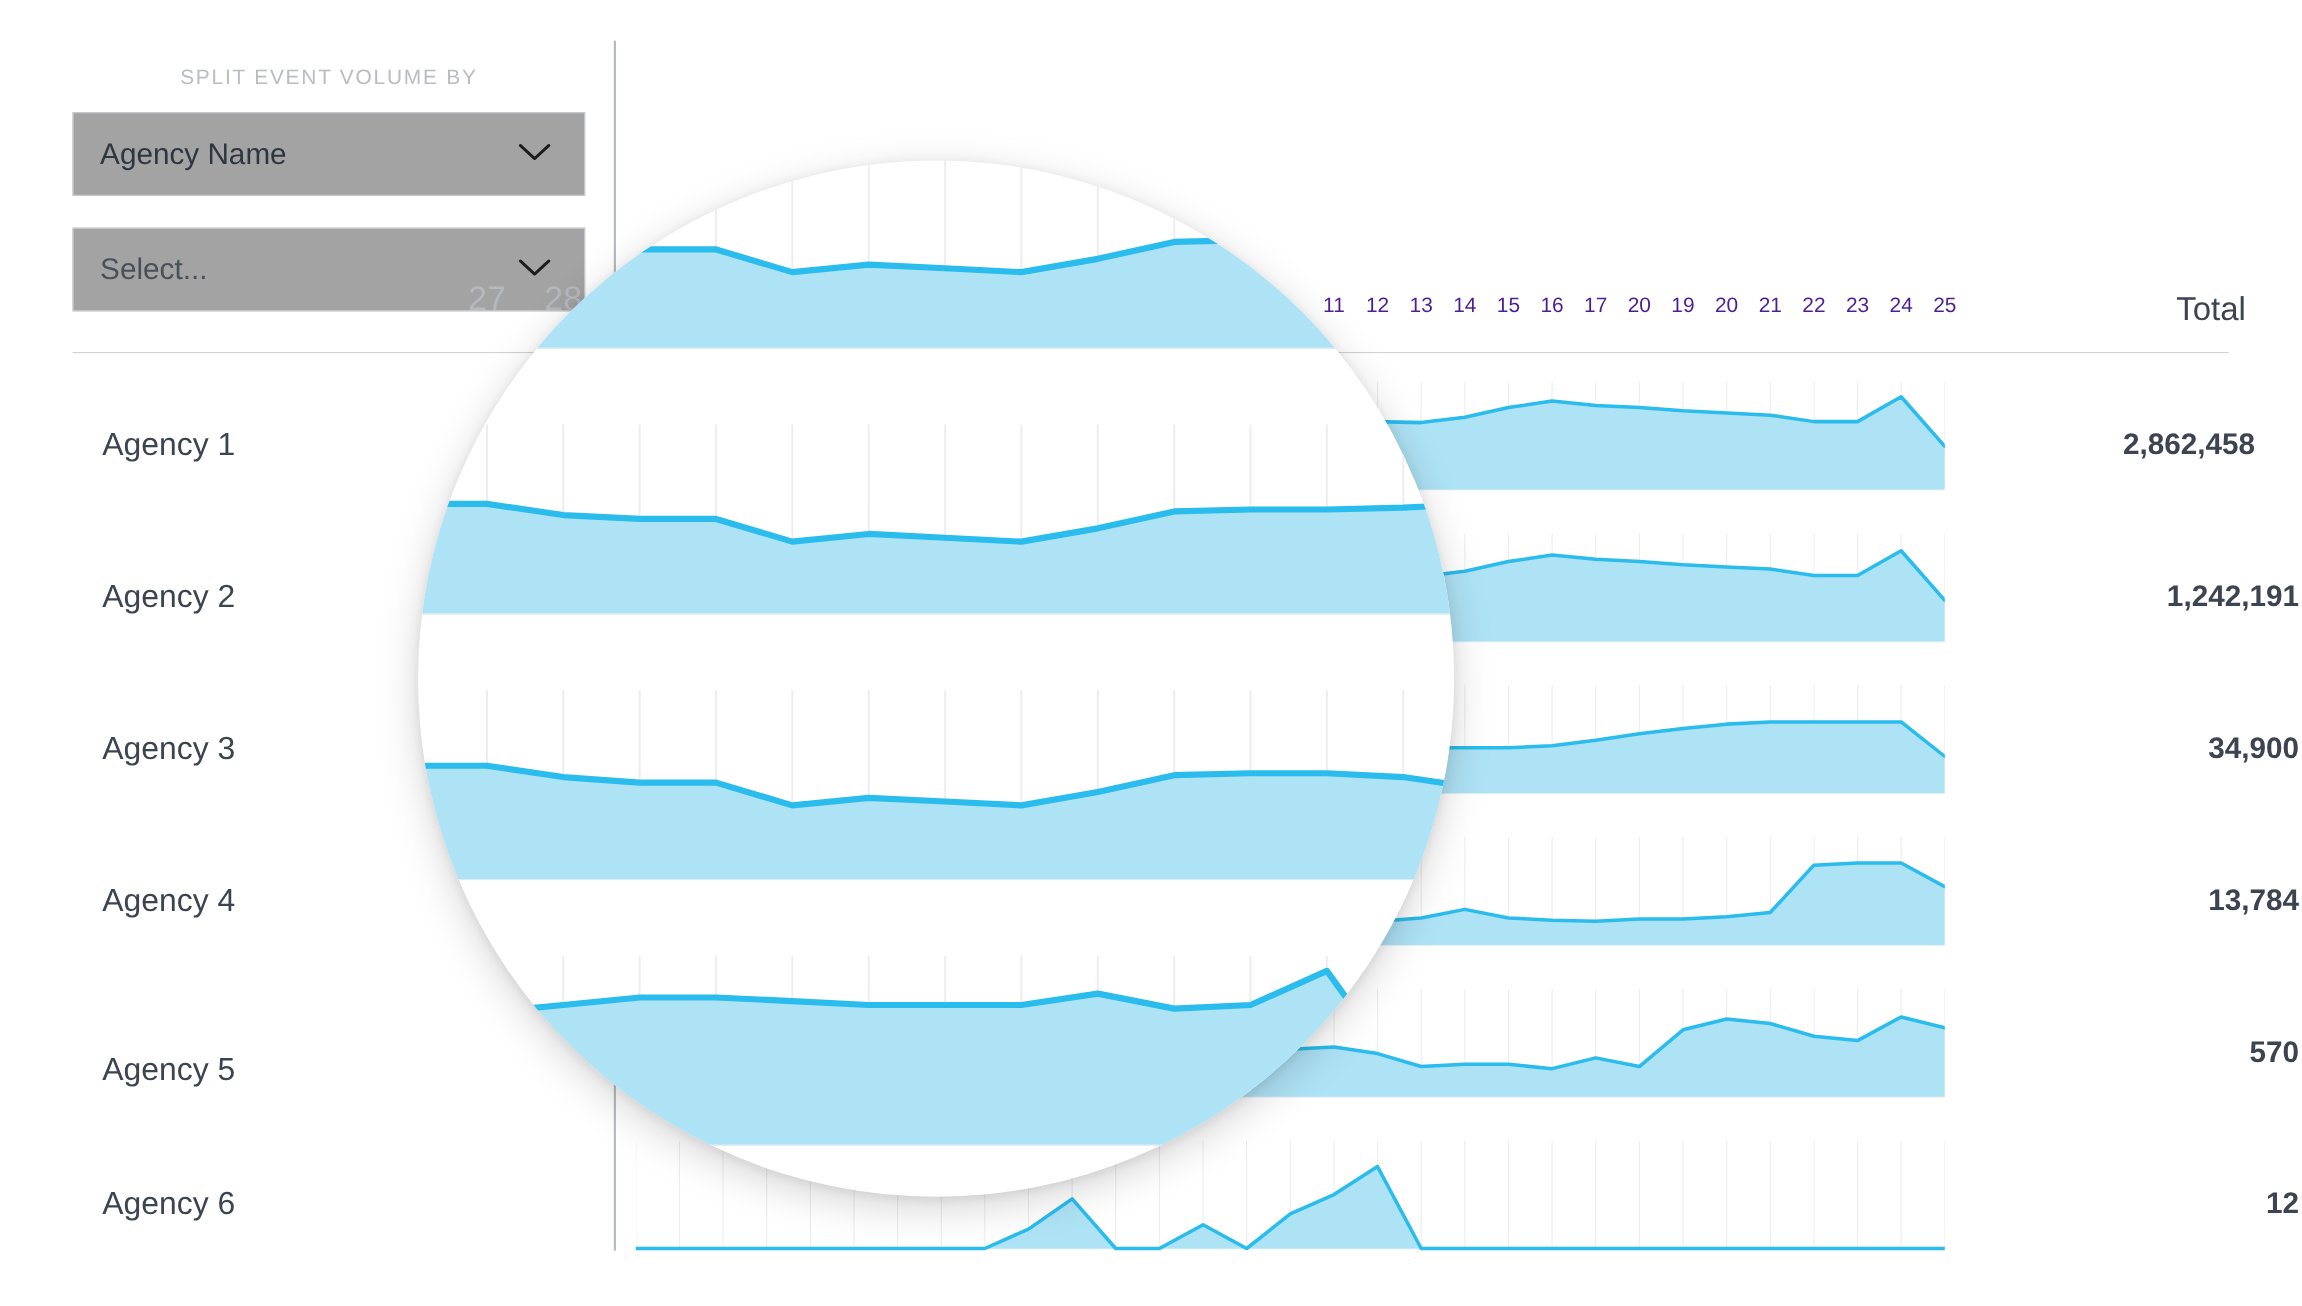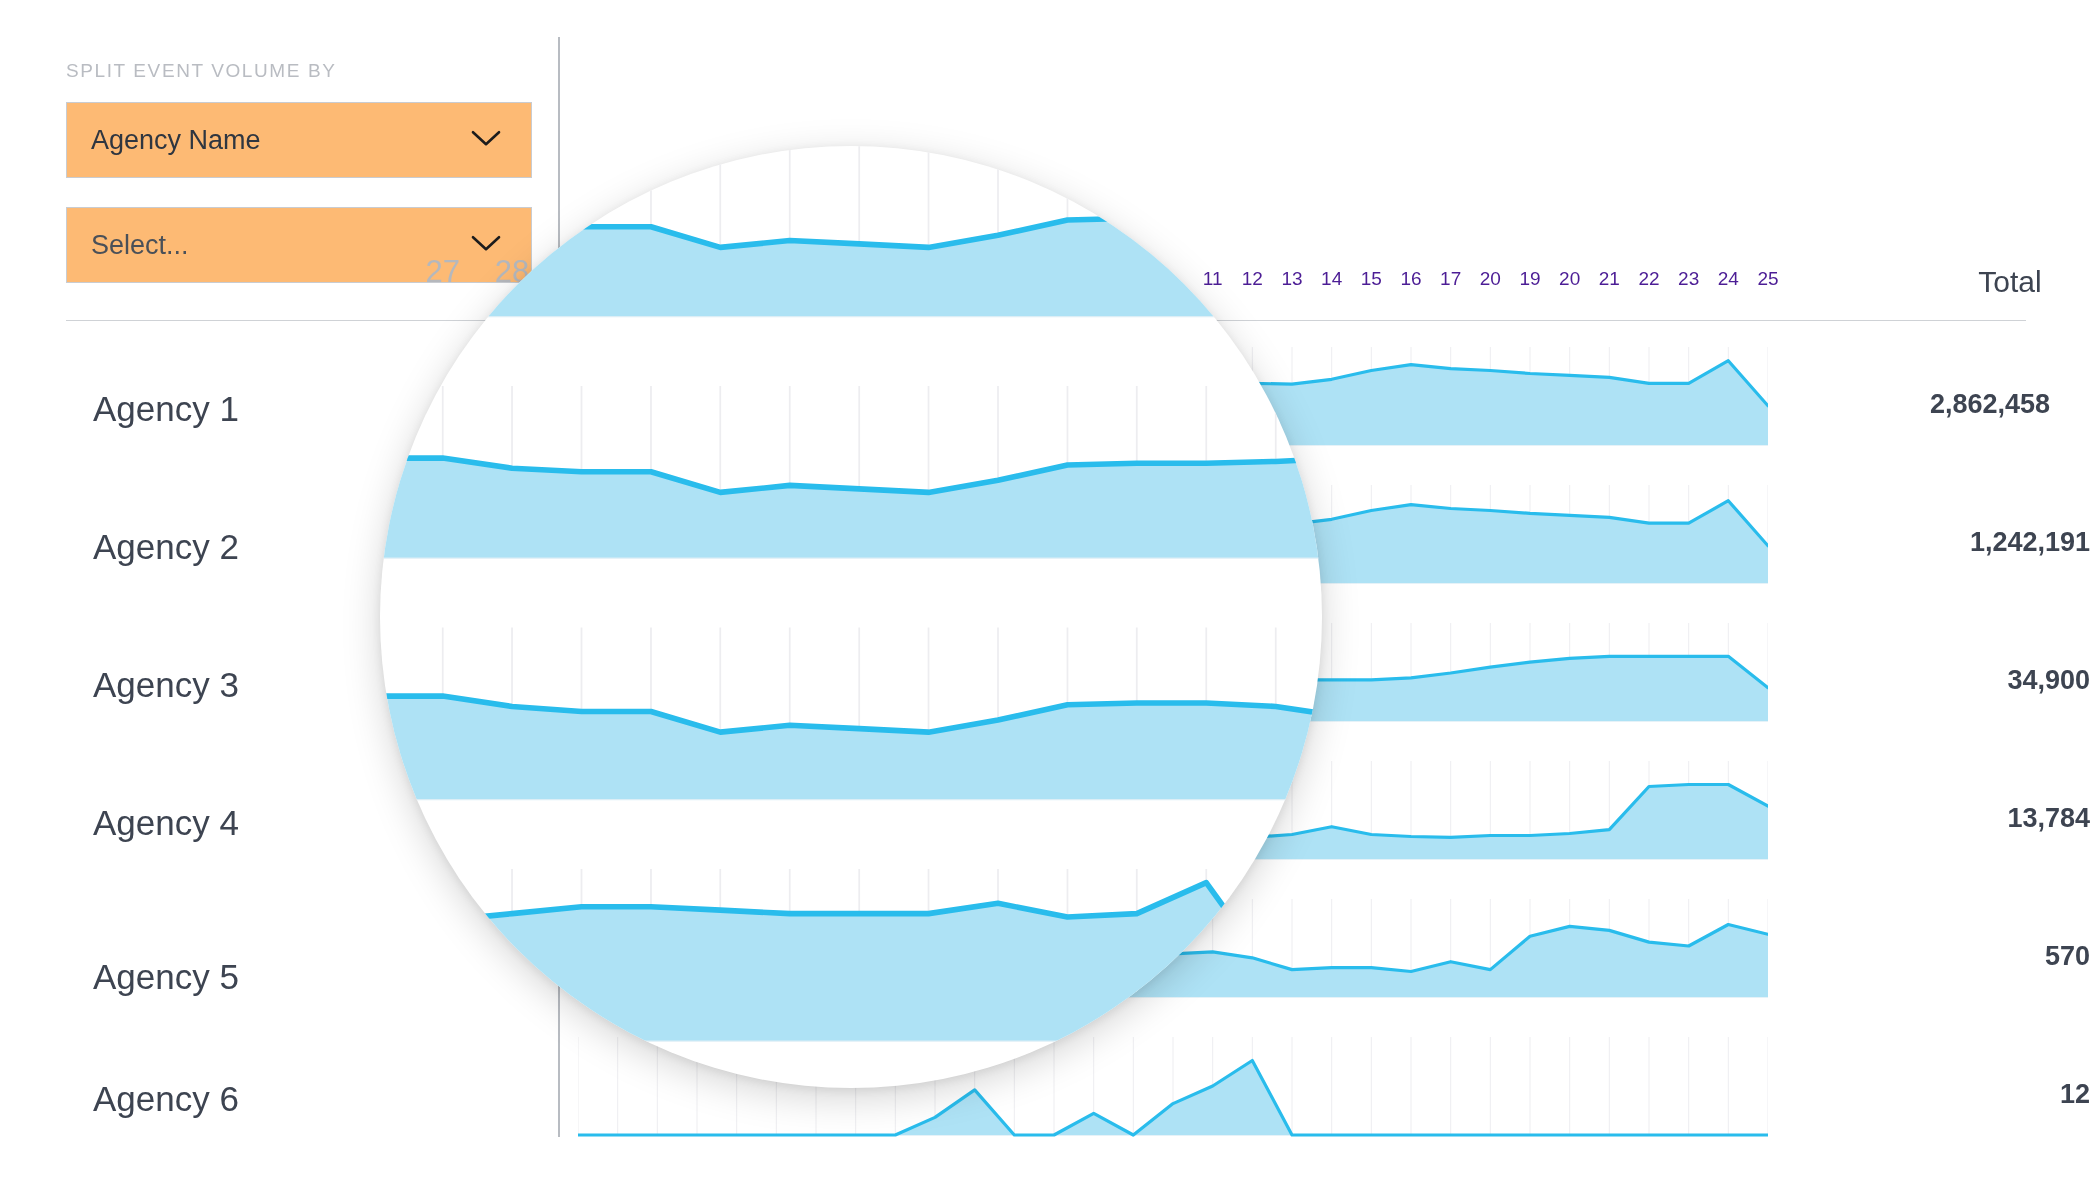--- a/index.html
+++ b/index.html
@@ -13,24 +13,25 @@
     position:relative;
   }
   #stage{position:absolute;inset:0;width:2093px;height:1187px;overflow:hidden;}
 
   
   .panel{position:absolute;left:66px;top:60px;width:466px;}
   .panel-label{
     font-size:19px;letter-spacing:1.6px;color:#b9bcc2;
     text-transform:uppercase;font-weight:400;margin-bottom:20px;
     white-space:nowrap;
+    text-align:center;
   }
   .select{
     position:relative;box-sizing:border-box;
-    width:466px;height:76px;border:1px solid #c9ccd1;background:#fdba74;
+    width:466px;height:76px;border:1px solid #c9ccd1;background:#a3a3a3;
     display:flex;align-items:center;padding:0 24px;margin-bottom:29px;
   }
   .select .val{font-size:27px;color:#2f3640;font-weight:400;}
   .select .val.ph{color:#4a5058;}
   .chev{position:absolute;right:30px;top:50%;transform:translateY(-60%);
         width:30px;height:18px;}
   .chev svg{display:block;}
 
   
   .vline{position:absolute;left:558px;top:37px;width:2px;height:1100px;background:#b8bcc2;}
@@ -52,21 +53,21 @@
     transform:translateX(-50%);white-space:nowrap;
   }
   .total-head{
     position:absolute;left:1930px;top:265px;width:160px;text-align:center;
     font-size:30px;color:#3d4451;font-weight:400;
   }
 
   
   .row{position:absolute;left:0;width:2093px;height:138px;}
   .row-name{
-    position:absolute;left:93px;font-size:35px;color:#3d4451;font-weight:400;
+    position:absolute;left:93px;font-size:29px;color:#3d4451;font-weight:400;
     white-space:nowrap;
   }
   .row-total{
     position:absolute;left:1890px;width:200px;text-align:right;
     font-size:27px;color:#3d4451;font-weight:700;white-space:nowrap;
   }
   .spark{position:absolute;left:578px;width:1190px;height:108px;}
   .spark svg{display:block;width:100%;height:100%;}
 
   

